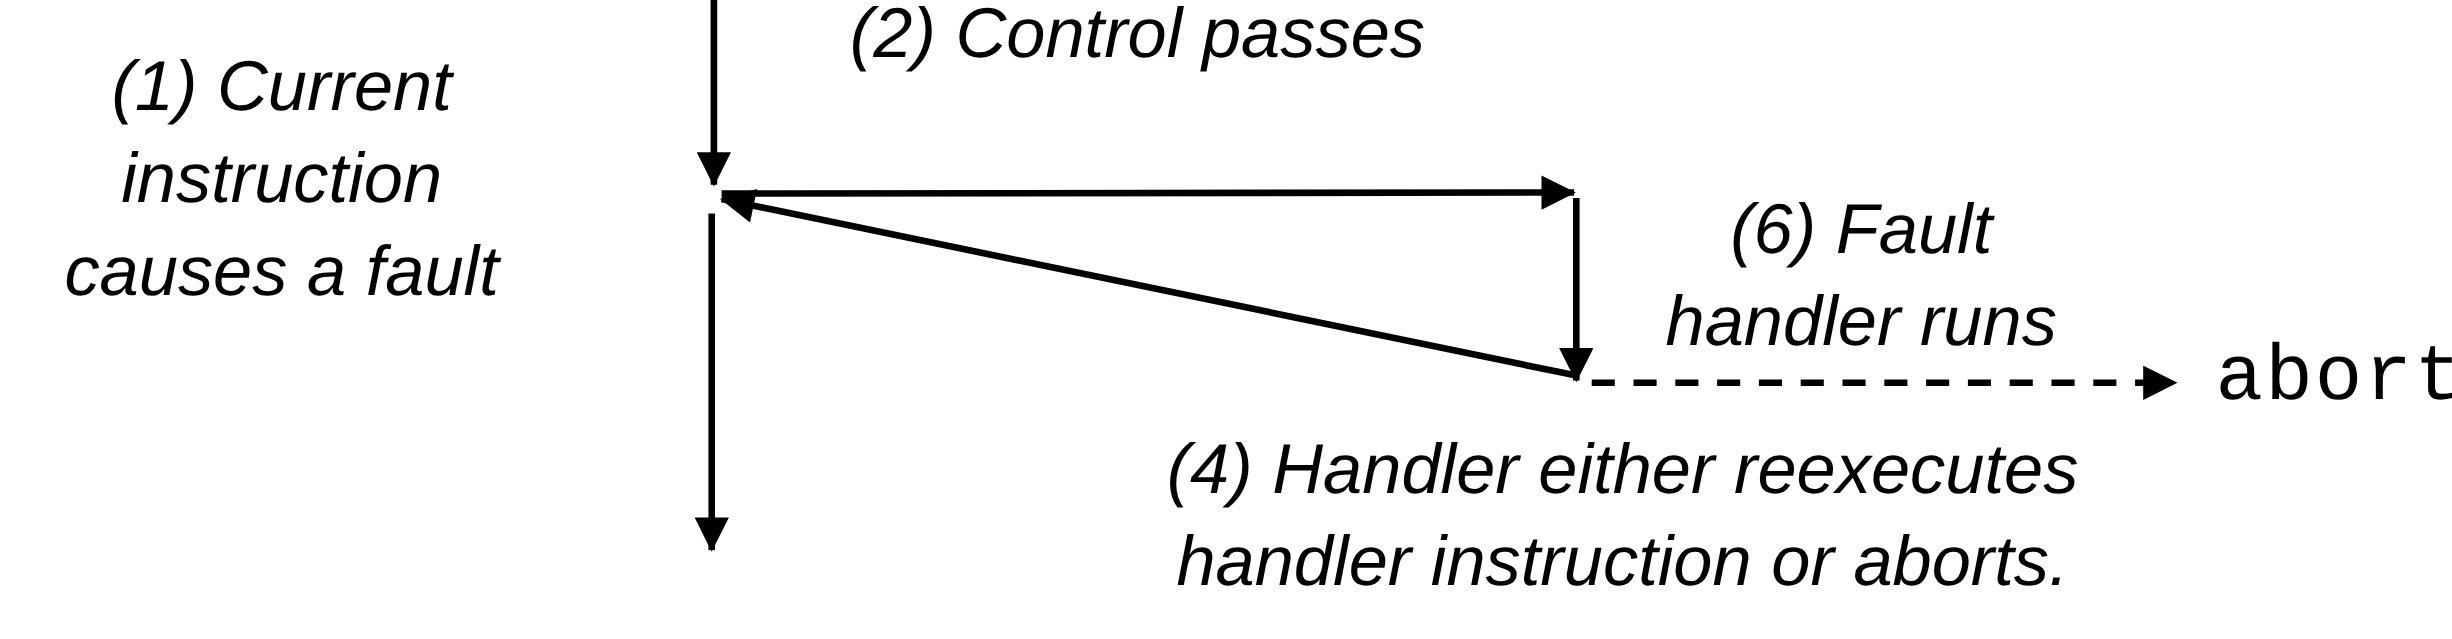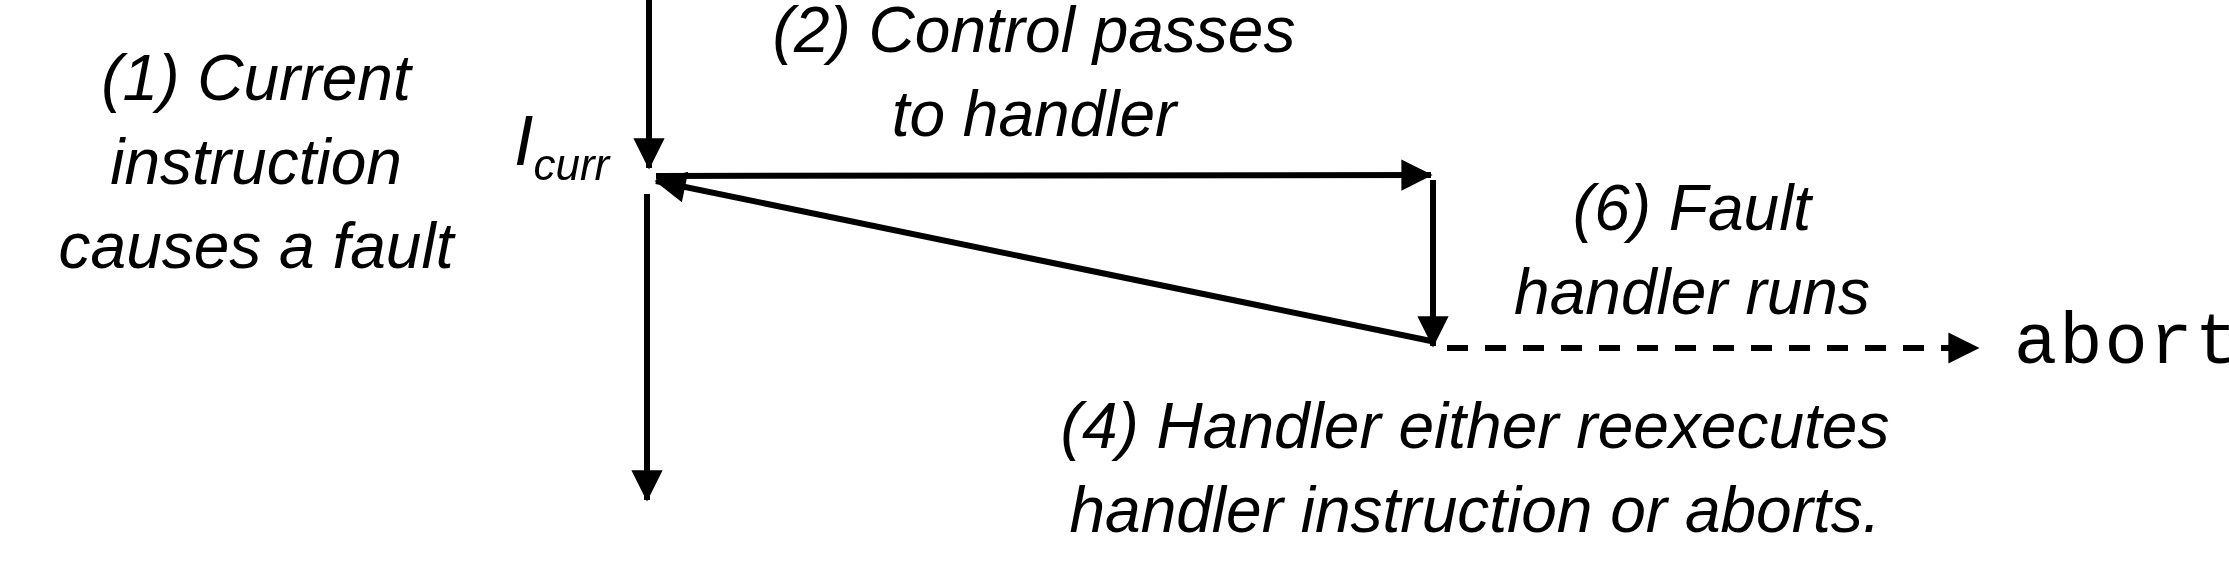--- a/index.html
+++ b/index.html
@@ -68,30 +68,28 @@
   </svg>
 
   <div class="note note-1">
     <div>(1) Current</div>
     <div>instruction</div>
     <div>causes a fault</div>
   </div>
 
   <div class="note note-2">
     <div>(2) Control passes</div>
-    <div>to handler</div>
   </div>
 
   <div class="note note-3">
     <div>(6) Fault</div>
     <div>handler runs</div>
   </div>
 
   <div class="note note-4">
     <div>(4) Handler either reexecutes</div>
     <div>handler instruction or aborts.</div>
   </div>
 
-  <div class="icurr"><span>I</span><sub>curr</sub></div>
 
   <div class="abort">abort</div>
 
 </div>
 
 </body></html>

